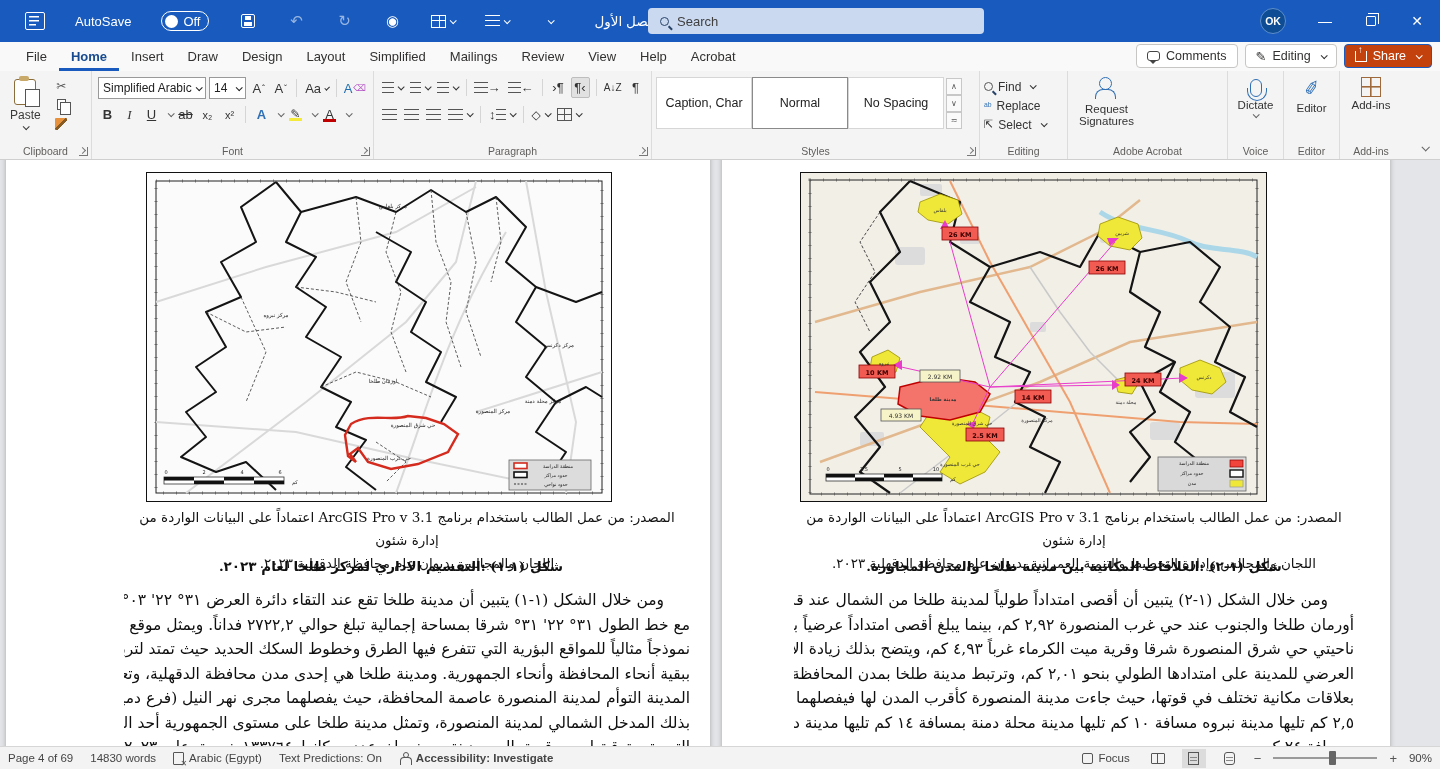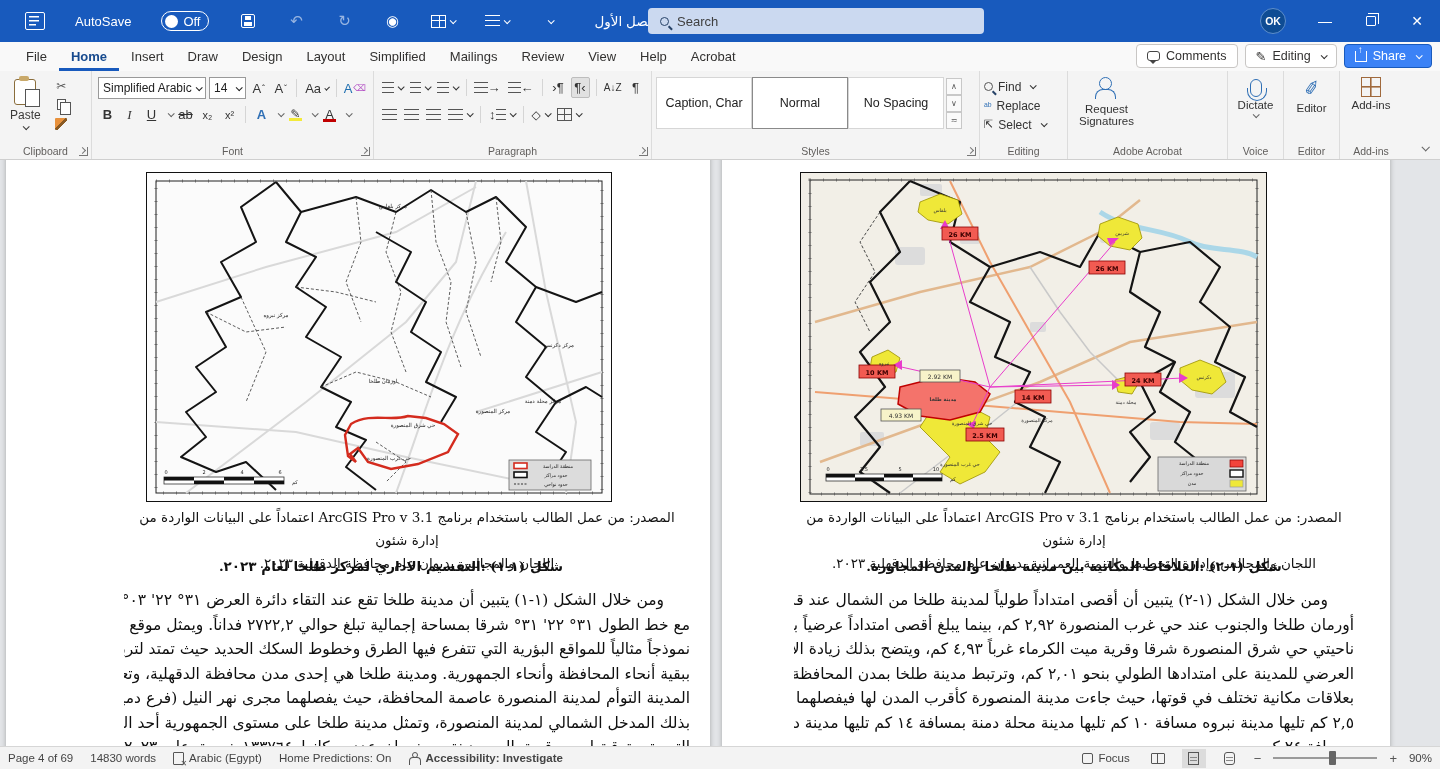--- a/index.html
+++ b/index.html
@@ -34,21 +34,21 @@
   .winbtn { width:46px; height:42px; display:flex; align-items:center; justify-content:center; font-size:14px; }
   .restore-glyph { width:10px; height:10px; border:1.3px solid #fff; border-radius:1px; position:relative; }
   .restore-glyph::before { content:""; position:absolute; width:10px; height:10px; border-top:1.3px solid #fff; border-right:1.3px solid #fff; left:1px; top:-4px; }
 
   
   .tabrow { height:29px; background:#f9f9f9; display:flex; align-items:stretch; padding-left:14px; position:relative; font-size:13px; color:#323130; }
   .rtab { display:flex; align-items:center; padding:0 12px; cursor:default; }
   .rtab.active { font-weight:bold; color:#174a8e; box-shadow: inset 0 -3px 0 #185ABD; }
   .tab-actions { position:absolute; right:8px; top:2px; display:flex; gap:7px; align-items:center; }
   .pillbtn { height:24px; border:1px solid #c8c6c4; border-radius:4px; background:#fff; display:flex; align-items:center; padding:0 10px; gap:6px; font-size:12.5px; color:#323130; }
-  .pillbtn.share { background:#3b82f6; border-color:#185ABD; color:#fff; }
+  .pillbtn.share { background:#c2410c; border-color:#185ABD; color:#fff; }
   .bubble { width:13px; height:10px; border:1.4px solid #444; border-radius:3px; position:relative; }
   .bubble::after { content:""; position:absolute; left:2px; top:9px; border:3px solid transparent; border-top-color:#444; }
   .pencil { font-size:13px; }
   .share-glyph { width:12px; height:11px; border:1.4px solid #fff; border-top:none; position:relative; }
   .share-glyph::after { content:"↑"; position:absolute; left:2px; top:-7px; font-size:10px; }
 
   
   .ribbon { height:89px; background:#f4f4f4; border-bottom:1px solid #cfcfcf; display:flex; position:relative; color:#3b3a39; }
   .rgroup { position:relative; border-right:1px solid #dcdcdc; padding:4px 4px 16px 4px; }
   .glabel { position:absolute; bottom:2px; left:0; right:0; text-align:center; font-size:10.5px; color:#605e5c; }
@@ -647,21 +647,21 @@
   </div>
 </div>
 
 <div class="statusbar">
   <span class="sb-item">Page 4 of 69</span>
   <span class="sb-item">14830 words</span>
   <span class="sb-item">
     <span class="proof-glyph"></span>
     <span>Arabic (Egypt)</span>
   </span>
-  <span class="sb-item">Home Predictions: On</span>
+  <span class="sb-item">Text Predictions: On</span>
   <span class="sb-item" style="font-weight:bold;">
     <span class="acc-glyph"></span>
     <span>Accessibility: Investigate</span>
   </span>
   <span class="sb-right">
     <span class="sb-item" style="margin-right:4px;">
       <span class="focus-glyph"></span>
       <span>Focus</span>
     </span>
     <span class="viewbtn">

